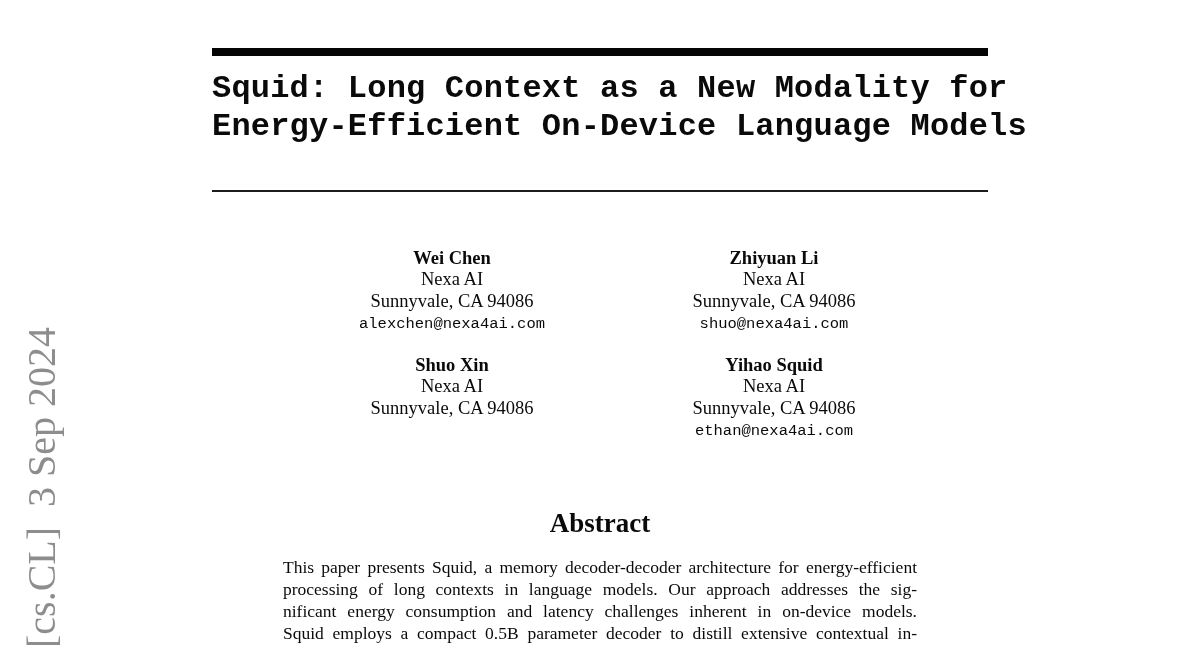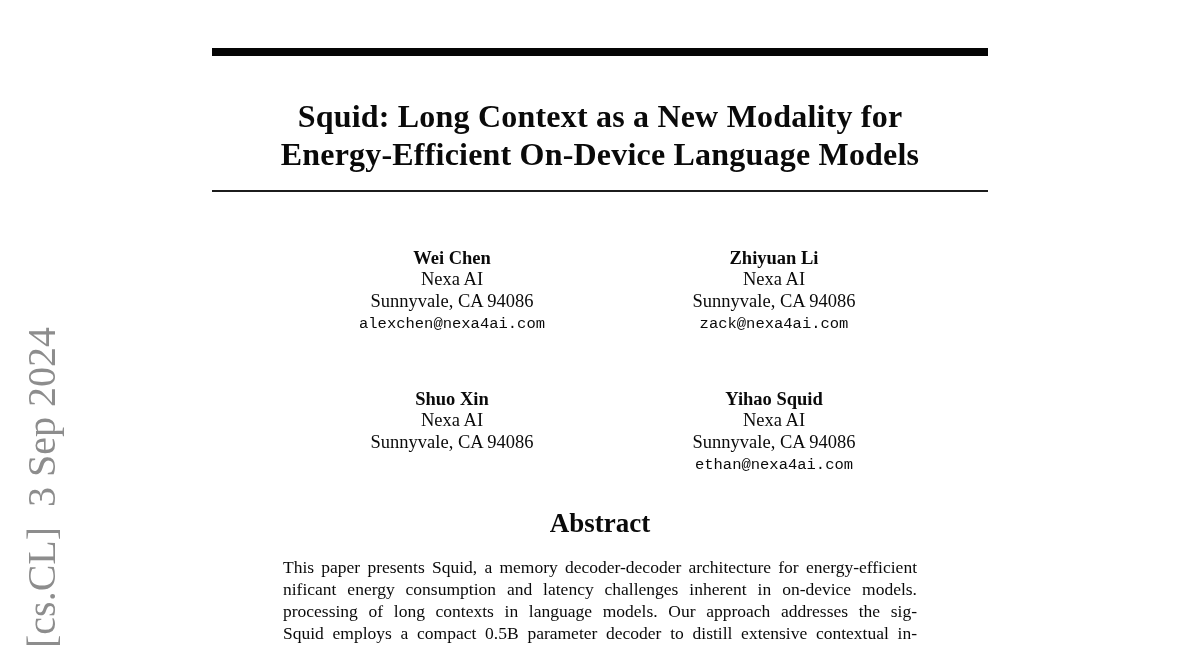--- a/index.html
+++ b/index.html
@@ -5,26 +5,26 @@
   html,body { margin:0; padding:0; background:#ffffff; }
   .page {
     position:relative; width:1200px; height:648px;
     background:#ffffff; overflow:hidden;
     font-family:"Liberation Serif","DejaVu Serif",serif;
     color:#0a0a0a;
   }
   .rule-thick { position:absolute; left:212px; top:48px; width:776px; height:8px; background:#050505; }
   .rule-thin  { position:absolute; left:212px; top:190px; width:776px; height:2px; background:#1c1c1c; }
 
-  .title-block { position:absolute; left:212px; top:97px; width:776px; text-align:center; }
+  .title-block { position:absolute; left:212px; top:70px; width:776px; text-align:center;font-family:Liberation Mono, monospace; }
   .title-line { font-size:32px; font-weight:bold; line-height:38px; white-space:nowrap; letter-spacing:0.2px; }
 
   .authors { position:absolute; left:212px; top:248px; width:776px; }
   .authors-row { display:flex; justify-content:center; gap:12px; position:relative; left:13px; }
-  .authors-row.first { margin-bottom:54px; }
+  .authors-row.first { margin-bottom:20px; }
   .author-block { width:310px; text-align:center; }
   .author-name { font-size:18.5px; font-weight:bold; line-height:21px; }
   .author-affiliation, .author-location { font-size:18.5px; line-height:21.5px; }
   .author-email {
     font-family:"Liberation Mono","DejaVu Sans Mono",monospace;
     font-size:15.5px; line-height:22px; margin-top:1px; white-space:pre;
   }
 
   .abstract-heading { position:absolute; left:212px; top:508px; width:776px; text-align:center;
     font-size:27px; font-weight:bold; }
@@ -61,21 +61,21 @@
       <div class="author-block">
         <div class="author-name">Wei Chen</div>
         <div class="author-affiliation">Nexa AI</div>
         <div class="author-location">Sunnyvale, CA 94086</div>
         <div class="author-email">alexchen@nexa4ai.com</div>
       </div>
       <div class="author-block">
         <div class="author-name">Zhiyuan Li</div>
         <div class="author-affiliation">Nexa AI</div>
         <div class="author-location">Sunnyvale, CA 94086</div>
-        <div class="author-email">zack@nexa4ai.com</div>
+        <div class="author-email">shuo@nexa4ai.com</div>
       </div>
     </div>
     <div class="authors-row">
       <div class="author-block">
         <div class="author-name">Shuo Xin</div>
         <div class="author-affiliation">Nexa AI</div>
         <div class="author-location">Sunnyvale, CA 94086</div>
       </div>
       <div class="author-block">
         <div class="author-name">Yihao Squid</div>
@@ -83,19 +83,19 @@
         <div class="author-location">Sunnyvale, CA 94086</div>
         <div class="author-email">ethan@nexa4ai.com</div>
       </div>
     </div>
   </div>
 
   <div class="abstract-heading">Abstract</div>
 
   <div class="abstract-body">
     <div class="abs-line">This paper presents Squid, a memory decoder-decoder architecture for energy-efficient</div>
+    <div class="abs-line">processing of long contexts in language models. Our approach addresses the sig-</div>
     <div class="abs-line">nificant energy consumption and latency challenges inherent in on-device models.</div>
-    <div class="abs-line">processing of long contexts in language models. Our approach addresses the sig-</div>
     <div class="abs-line">Squid employs a compact 0.5B parameter decoder to distill extensive contextual in-</div>
     <div class="abs-line last">formation into a memory state, significantly reducing energy consumption and la-</div>
   </div>
 
 </div>
 
 </body></html>

